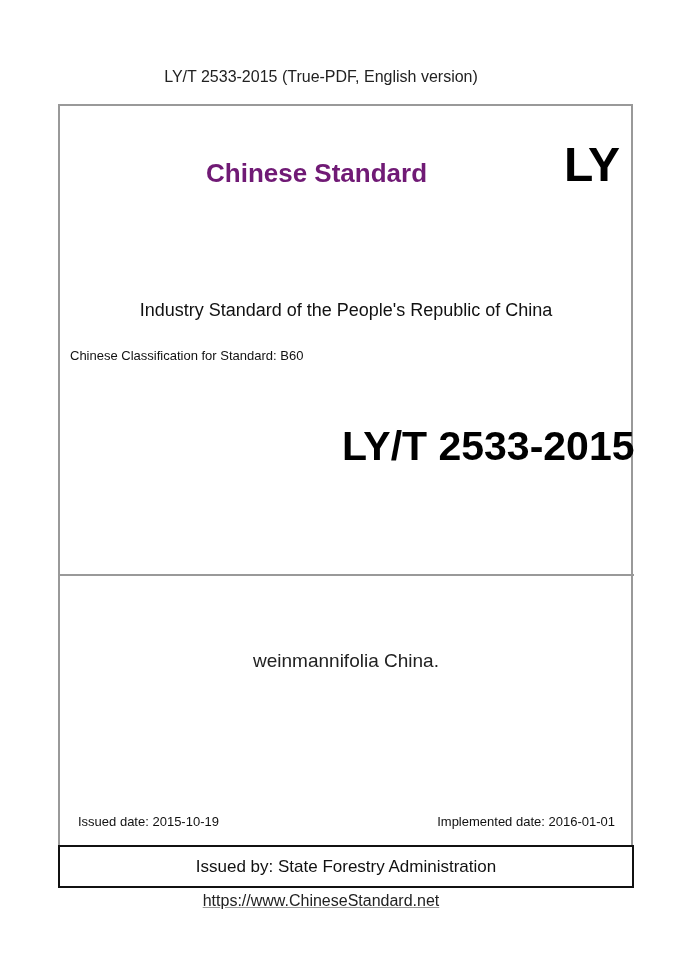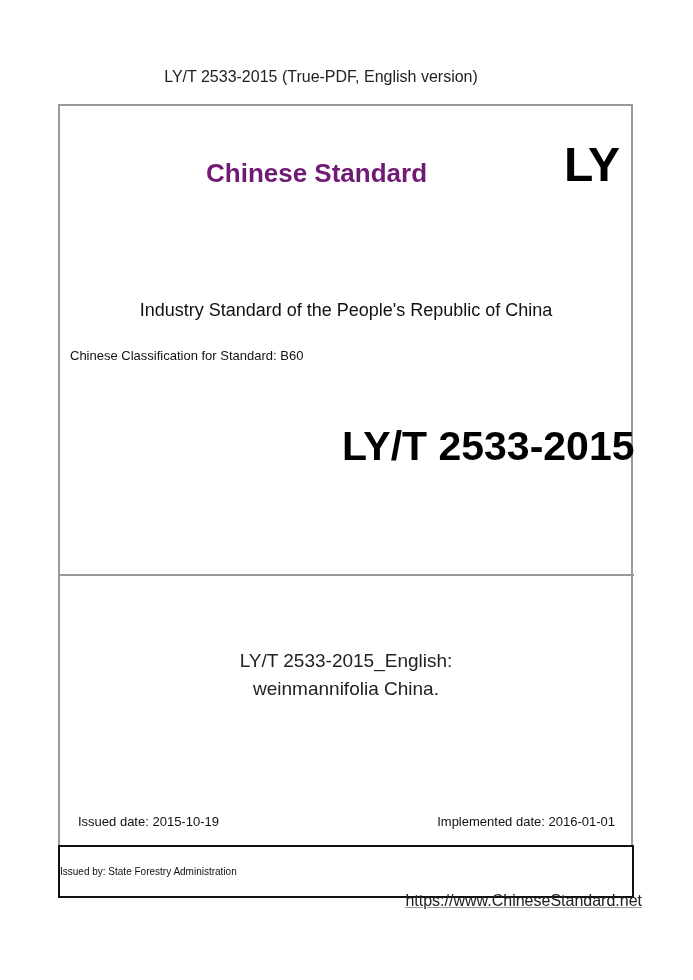--- a/index.html
+++ b/index.html
@@ -108,35 +108,35 @@
       top: 814px;
       right: 78px;
       font-size: 13px;
       color: #111;
     }
     .issuer-box {
       position: absolute;
       top: 845px;
       left: 58px;
       width: 576px;
-      height: 53px;
+      height: 43px;
       border: 2px solid #111;
       box-sizing: border-box;
       display: flex;
       align-items: center;
-      justify-content: flex-start;
-      font-size: 10px;
+      justify-content: center;
+      font-size: 17px;
       color: #111;
     }
     .site-link {
       position: absolute;
       top: 892px;
       left: 0;
       width: 642px;
-      text-align: right;
+      text-align: center;
       font-size: 16px;
     }
     .site-link a {
       color: #222;
       text-decoration: underline;
       text-decoration-color: #999;
     }
   </style>
 </head>
 <body>
@@ -151,21 +151,20 @@
 
 <div class="industry">
   <div>Industry Standard of the People's Republic of China</div>
 </div>
 
 <div class="classification">Chinese Classification for Standard: B60</div>
 
 <div class="std-number">LY/T 2533-2015</div>
 
 <div class="doc-title">
-  <div>LY/T 2533-2015_English:</div>
   <div>weinmannifolia China.</div>
 </div>
 
 <div class="issued-date">Issued date: 2015-10-19</div>
 <div class="impl-date">Implemented date: 2016-01-01</div>
 
 <div class="issuer-box">
   <span>Issued by: State Forestry Administration</span>
 </div>
 

